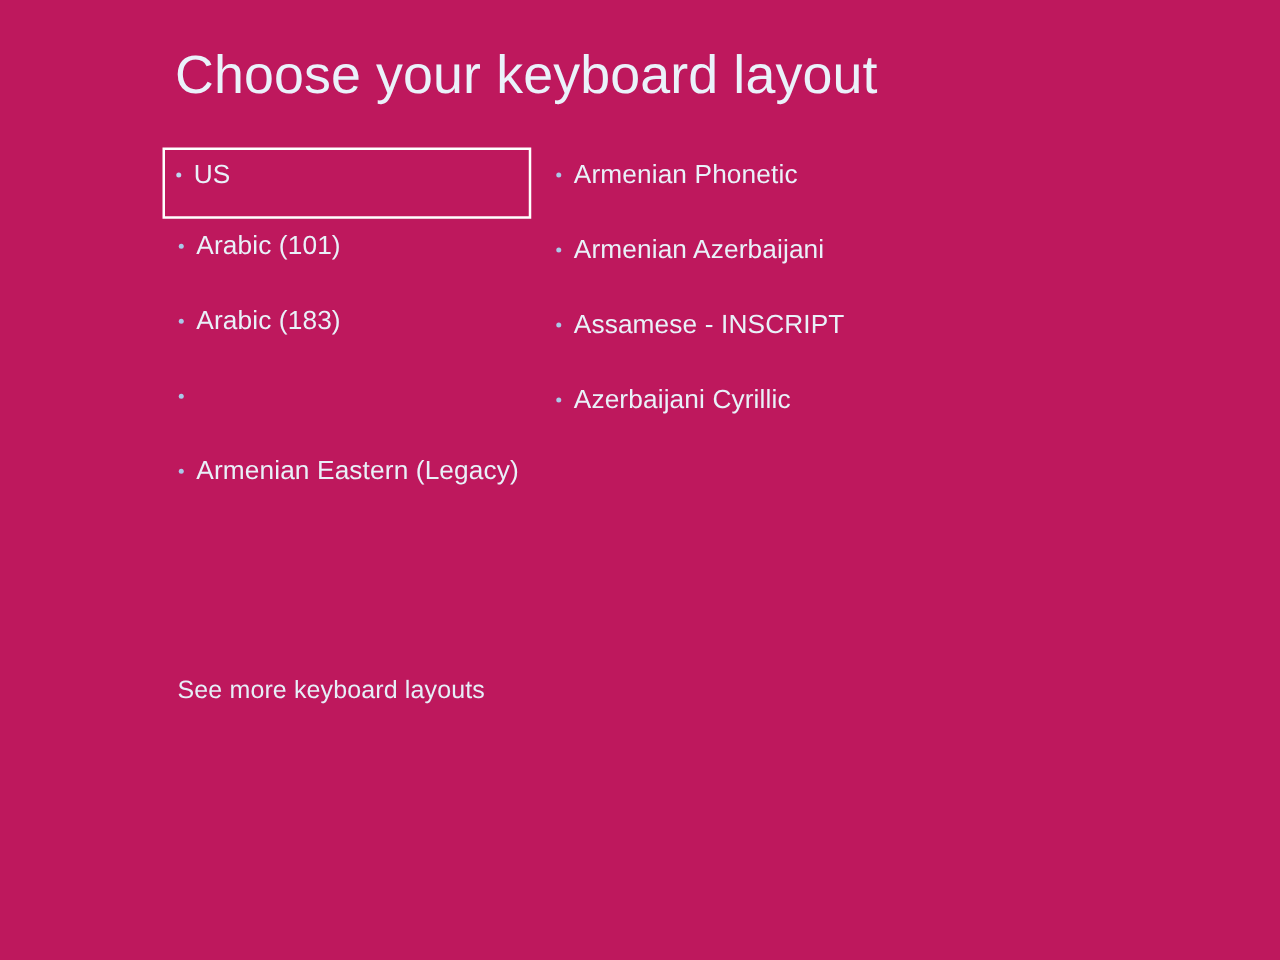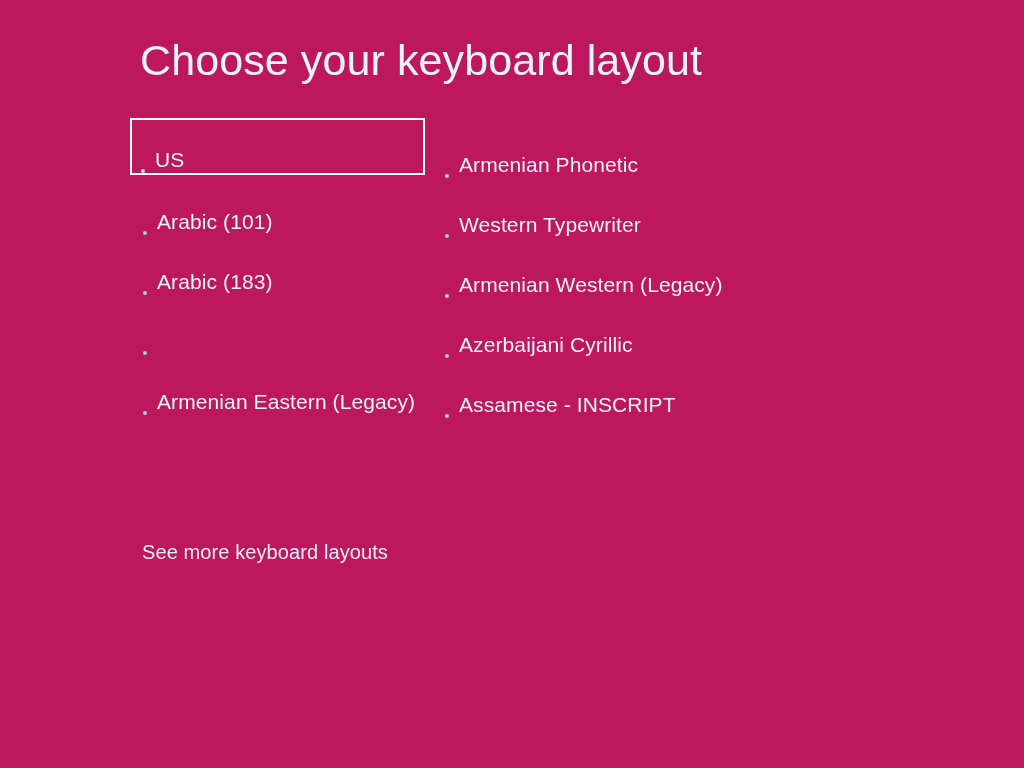--- a/index.html
+++ b/index.html
@@ -51,21 +51,21 @@
     top: 118px;
   }
   .column.left  { left: 132px; width: 300px; }
   .column.right { left: 434px; width: 330px; }
 
   
   .layout-item {
     position: relative;
     height: 60px;
     display: flex;
-    align-items: flex-end;
+    align-items: flex-start;
     box-sizing: border-box;
     padding-top: 9px;
     padding-left: 11px;
   }
 
   .layout-item .bullet {
     flex: 0 0 auto;
     width: 4px;
     height: 4px;
     border-radius: 50%;
@@ -140,33 +140,29 @@
         </div>
       </div>
 
     <div class="column right" id="right-column">
         <div class="layout-item">
           <span class="bullet"></span>
           <span class="item-label">Armenian Phonetic</span>
         </div>
         <div class="layout-item">
           <span class="bullet"></span>
-          <span class="item-label">Western Typewriter</span>
+          <span class="item-label">Armenian Azerbaijani</span>
         </div>
         <div class="layout-item">
           <span class="bullet"></span>
-          <span class="item-label">Armenian Western (Legacy)</span>
+          <span class="item-label">Assamese - INSCRIPT</span>
         </div>
         <div class="layout-item">
           <span class="bullet"></span>
           <span class="item-label">Azerbaijani Cyrillic</span>
-        </div>
-        <div class="layout-item">
-          <span class="bullet"></span>
-          <span class="item-label">Assamese - INSCRIPT</span>
         </div>
       </div>
 
   </div>
 
   <div class="see-more">See more keyboard layouts</div>
 
 </div>
 
 </body></html>

